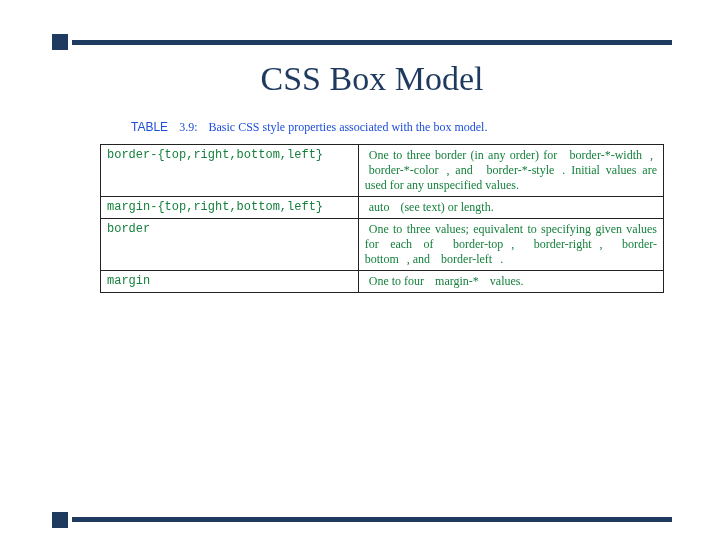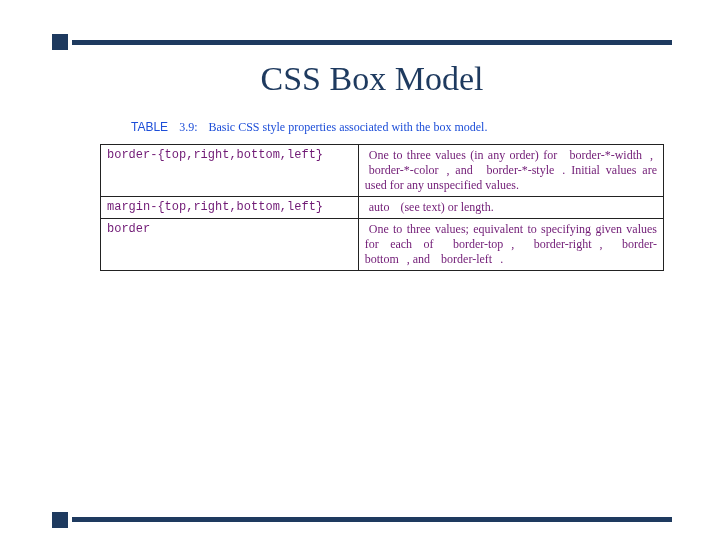--- a/index.html
+++ b/index.html
@@ -44,21 +44,21 @@
     color: #1d4ed8;
   }
   .caption .tbl-label { font-family: Arial, Helvetica, sans-serif; }
   .tbl {
     position: absolute;
     top: 132px;
     left: 88px;
     width: 564px;
     border-collapse: collapse;
     font-size: 12px;
-    color: #701a75;
+    color: #15803d;
   }
   .tbl td {
     border: 1px solid #222;
     padding: 3px 6px;
     vertical-align: top;
   }
   .tbl td.prop { width: 258px; font-family: "Courier New", monospace; }
   .tbl td.desc { width: 306px; text-align: justify; }
   .tt { font-family: Liberation Serif, serif; }
   .bottom-bar {
@@ -88,32 +88,38 @@
 
 <div class="caption">
   <span class="tbl-label">TABLE</span><span> 3.9: </span><span>Basic CSS style properties associated with the box model.</span>
 </div>
 
 <table class="tbl">
   <tbody>
       <tr>
     <td class="prop">border-{top,right,bottom,left}</td>
     <td class="desc">
-      <span>One to three values (in any order) for </span><span class="tt">border-*-width</span><span>, </span><span class="tt">border-*-color</span><span>, and </span><span class="tt">border-*-style</span><span>. Initial values are used for any unspecified values.</span>
+      <span>One to three border (in any order) for </span><span class="tt">border-*-width</span><span>, </span><span class="tt">border-*-color</span><span>, and </span><span class="tt">border-*-style</span><span>. Initial values are used for any unspecified values.</span>
     </td>
   </tr>
   <tr>
     <td class="prop">margin-{top,right,bottom,left}</td>
     <td class="desc">
       <span class="tt">auto</span><span> (see text) or length.</span>
     </td>
   </tr>
   <tr>
     <td class="prop">border</td>
     <td class="desc">
       <span>One to three values; equivalent to specifying given values for each of </span><span class="tt">border-top</span><span>, </span><span class="tt">border-right</span><span>, </span><span class="tt">border-bottom</span><span>, and </span><span class="tt">border-left</span><span>.</span>
     </td>
   </tr>
+  <tr>
+    <td class="prop">margin</td>
+    <td class="desc">
+      <span>One to four </span><span class="tt">margin-*</span><span> values.</span>
+    </td>
+  </tr>
 </tbody>
   </table>
 
 <div class="bottom-bullet"></div>
 <div class="bottom-bar"></div>
 
 </body></html>

